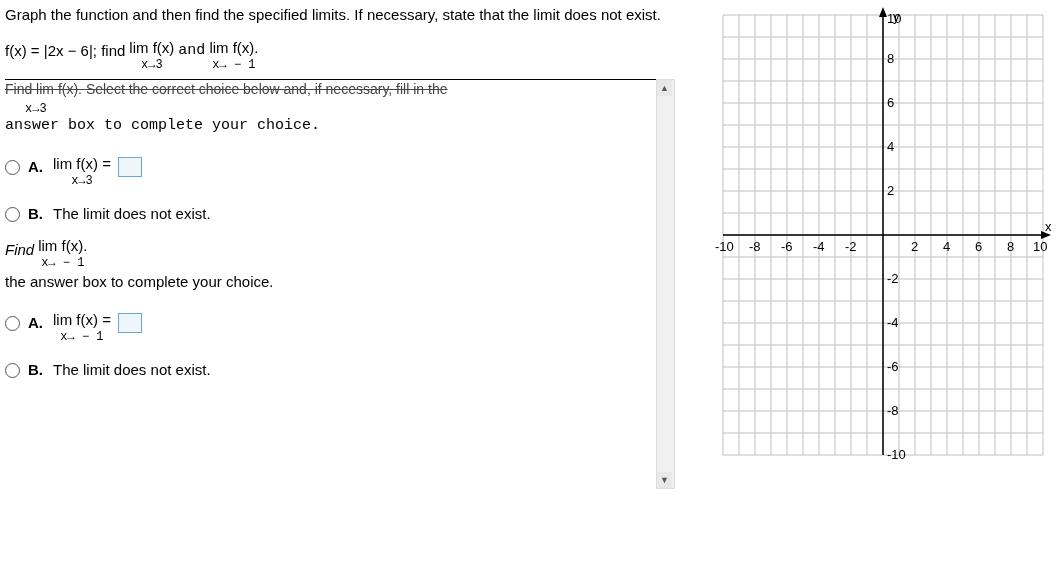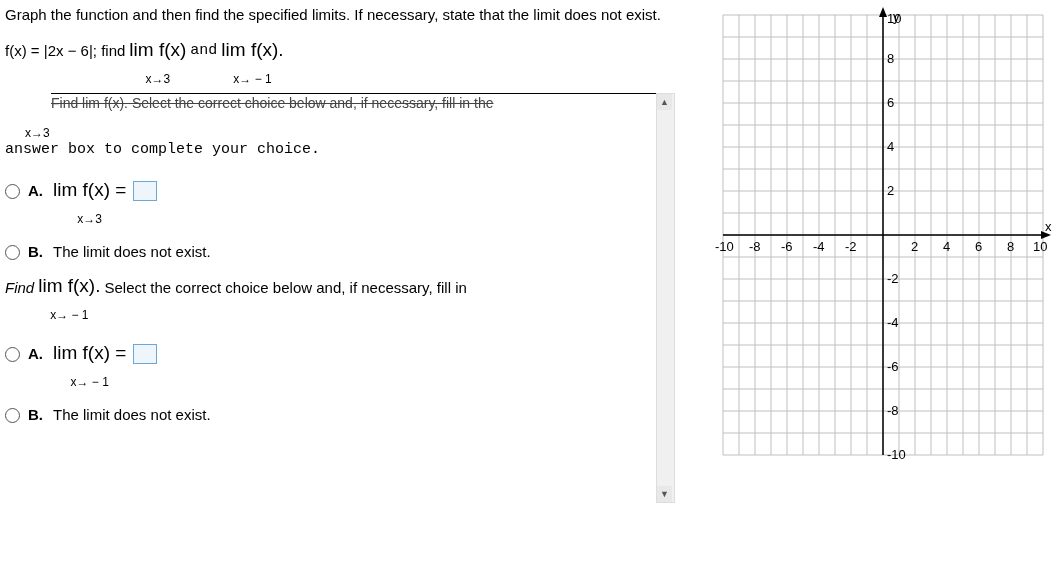--- a/index.html
+++ b/index.html
@@ -65,32 +65,31 @@
   }
   .scroll-btn.up { top: 0; }
   .scroll-btn.down { bottom: 0; }
   .limit-inline {
     display: inline-flex;
     flex-direction: column;
     align-items: center;
     vertical-align: top;
     line-height: 1;
   }
-  .limit-inline .top { font-size: 19px; }
-  .limit-inline .bot { font-size: 12px; margin-top: 14px;}
+  .limit-inline .top { font-size: 15px; }
+  .limit-inline .bot { font-size: 12px; margin-top: 4px; font-family: Liberation Mono, monospace;}
   .strike-line {
     text-decoration: line-through;
     color: #444;
     font-size: 14px;
     white-space: nowrap;
     overflow: hidden;
     border-top: 1px solid #000;
     margin-top: 6px;
     padding-top: 1px;
-    margin-left: 46px;
   }
   .choice-block {
     margin: 10px 0 10px 0;
   }
   .choice-row {
     display: flex;
     align-items: flex-start;
     margin: 8px 0 16px 0;
   }
   .radio {
@@ -188,22 +187,22 @@
           <div style="padding-top:2px;">The limit does not exist.</div>
         </div>
       </div>
 
       <div class="sub-find inline-row">
         <span style="padding-top:2px;font-style:italic;">Find</span>
         <span class="limit-inline">
           <span class="top">lim  f(x).</span>
           <span class="bot">x→ − 1</span>
         </span>
-        <span style="padding-top:2px;">Select the correct choice below and, if necessary, fill in</span>
-      </div>
+      </div>
+      <div>the answer box to complete your choice.</div>
 
       <div class="choice-block" style="margin-top:22px;">
         <div class="choice-row">
           <div class="radio"></div>
           <div class="choice-label">A.</div>
           <div class="choice-body">
             <div class="inline-row">
               <span class="limit-inline">
                 <span class="top">lim  f(x) =</span>
                 <span class="bot">x→ − 1</span>

